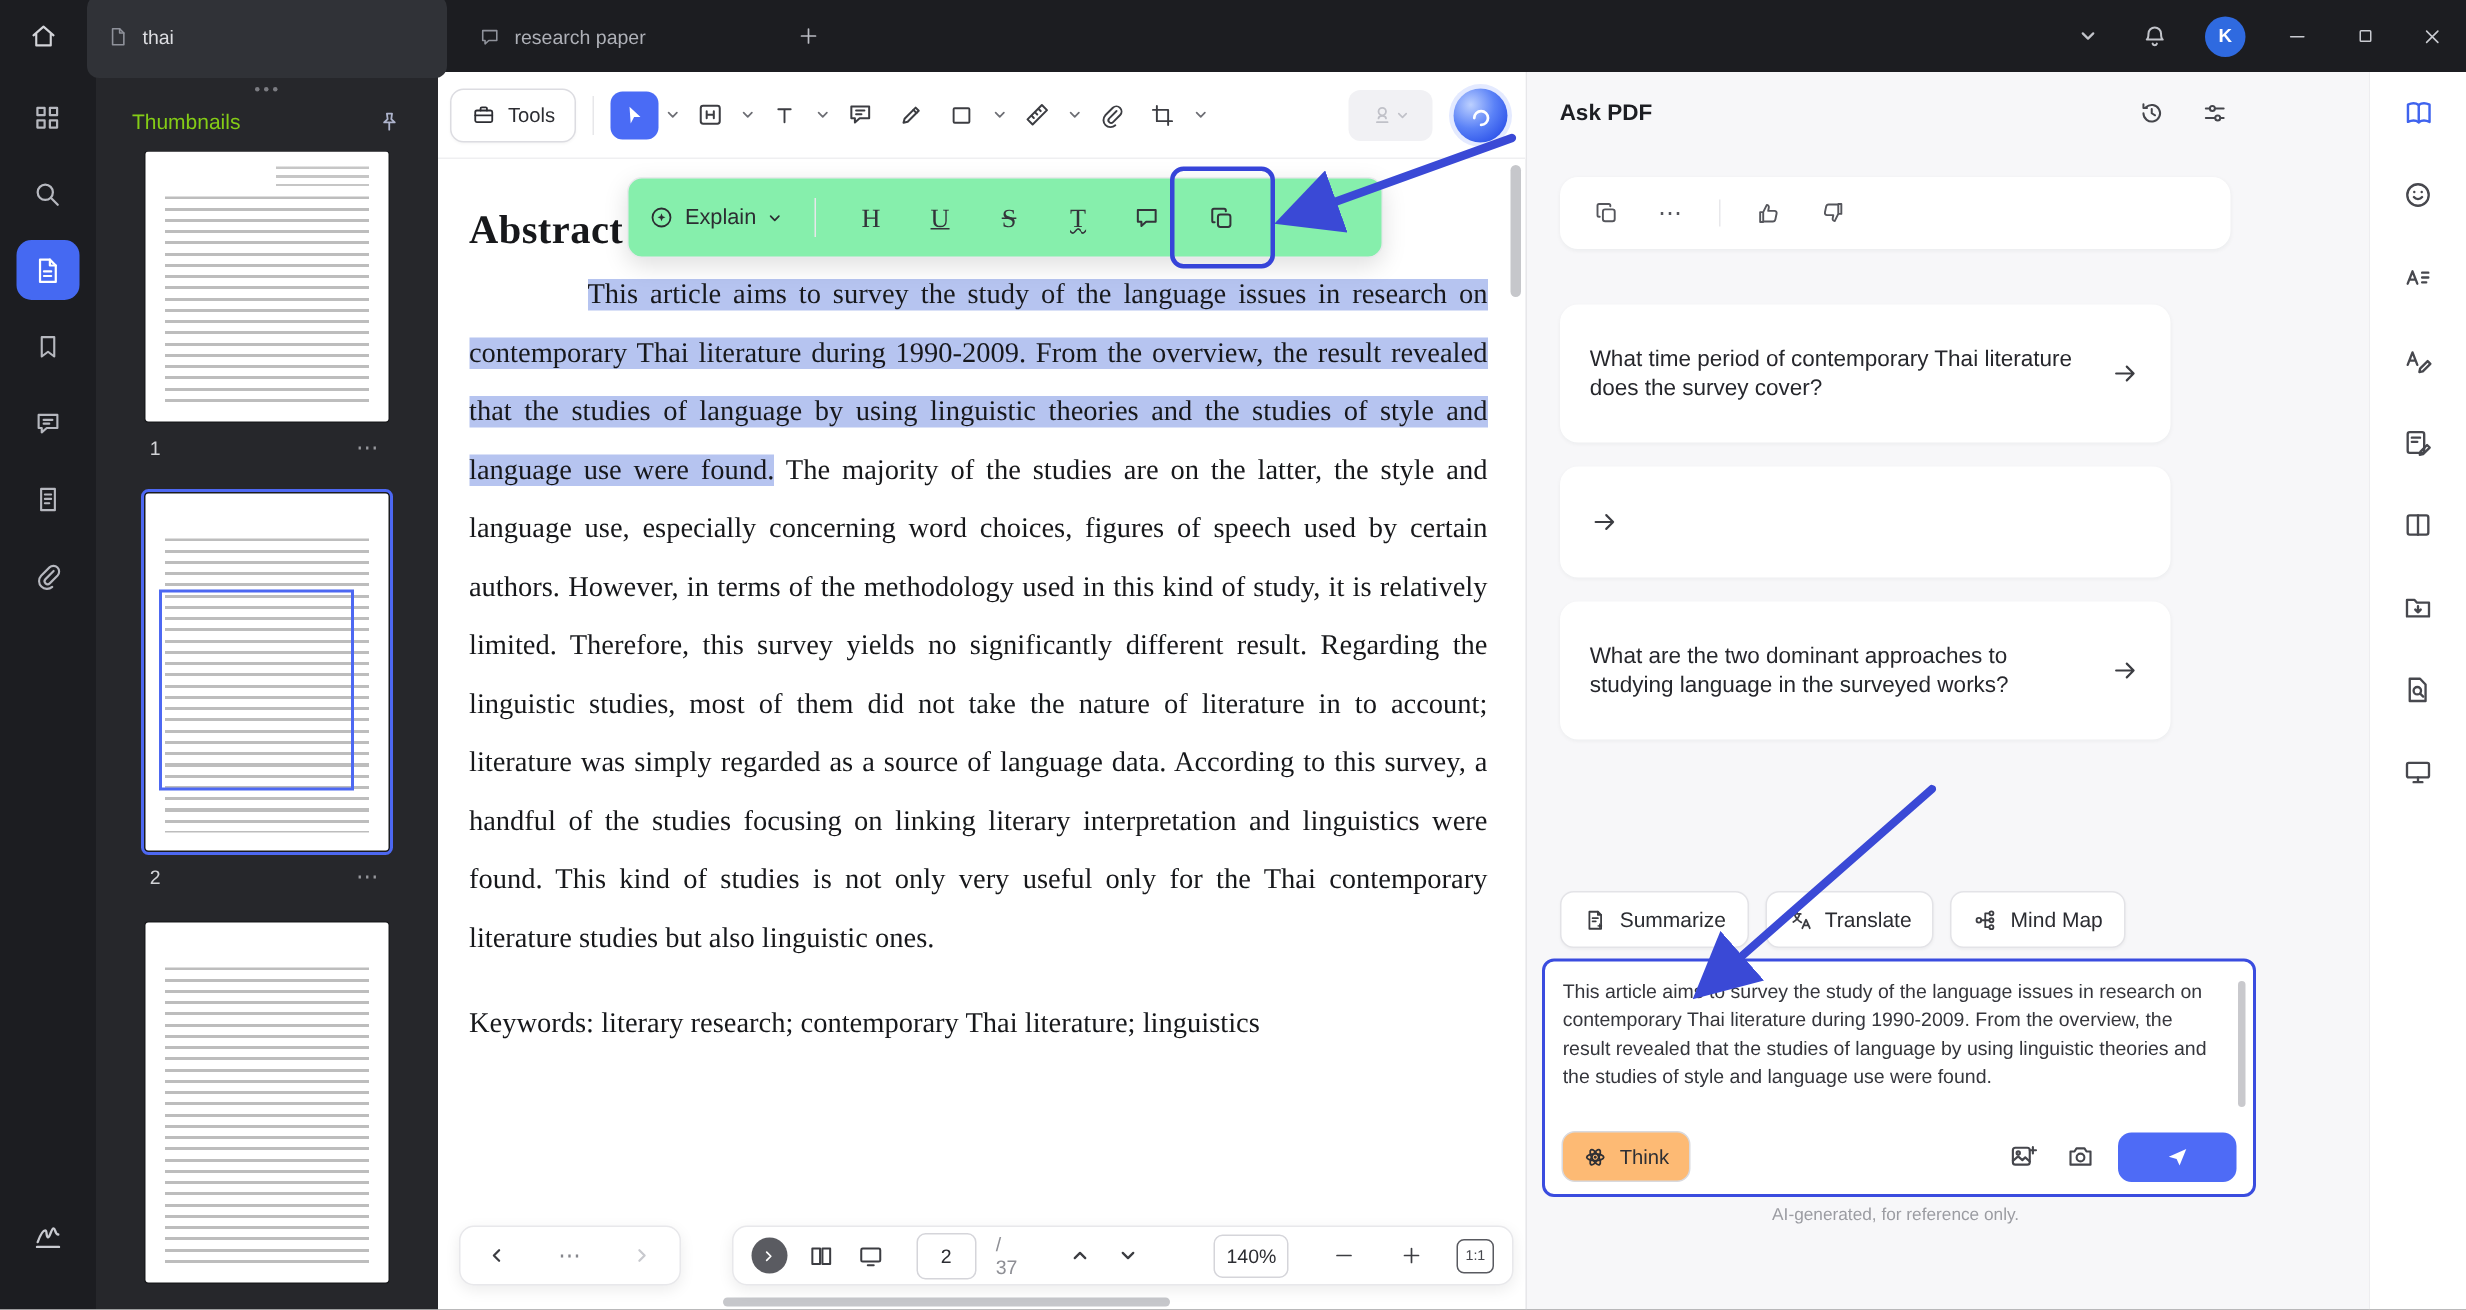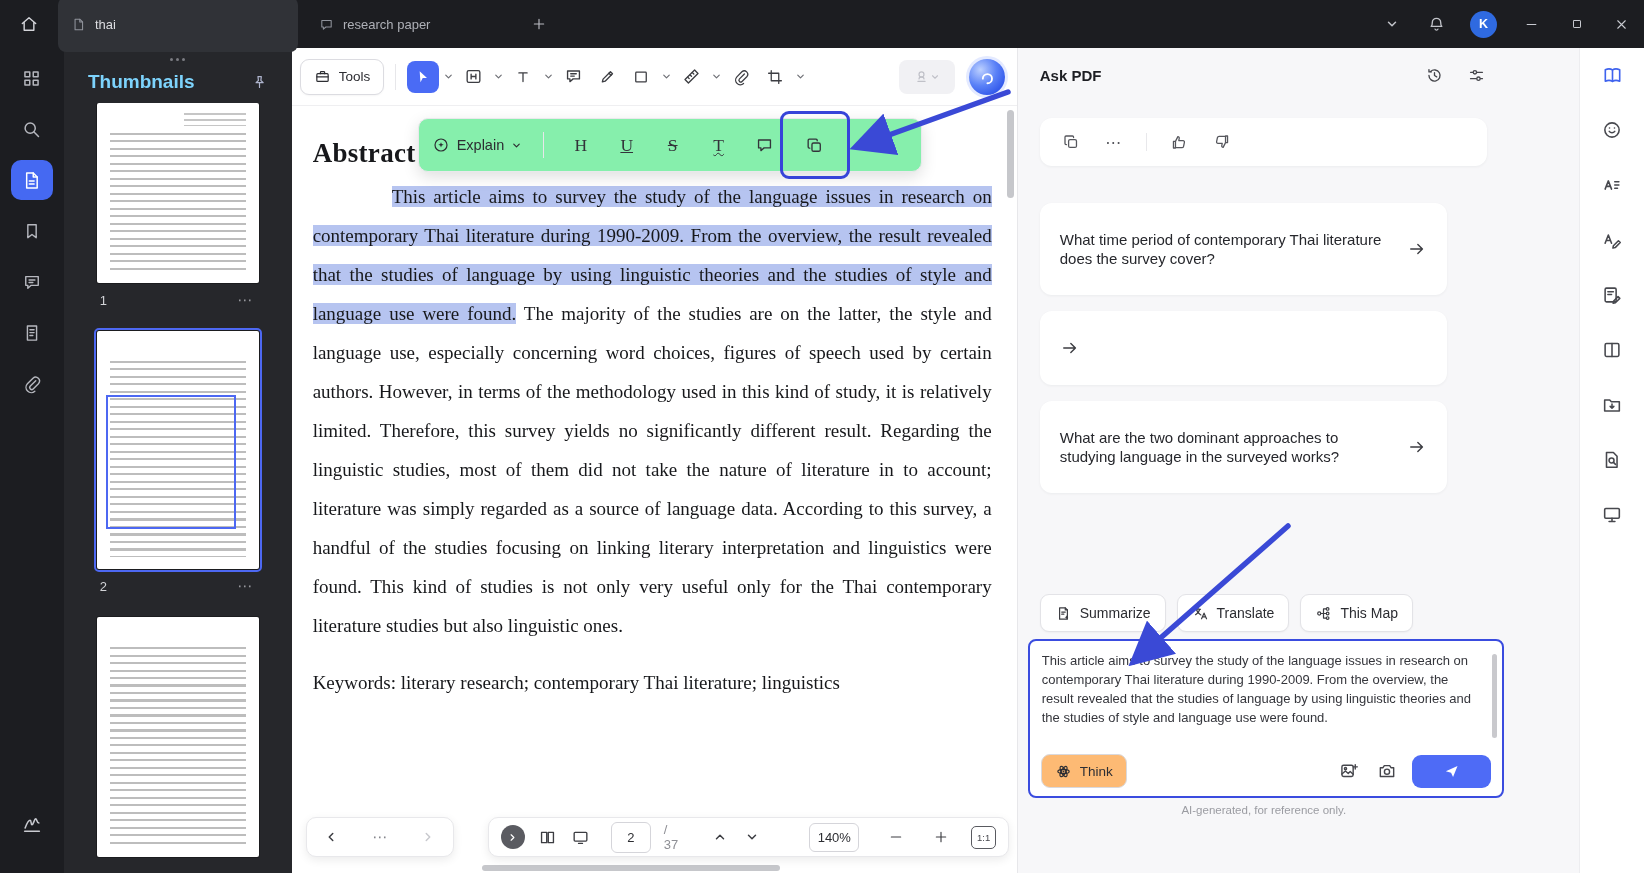--- a/index.html
+++ b/index.html
@@ -30,21 +30,21 @@
   .rl-btn{width:42px;height:40px;border-radius:10px;color:#b6b8bf}
   .rl-active{background:#4569f2;color:#fff}
   .rl-sp{flex:1}
   .rl-bottom{margin-bottom:30px;color:#c9cbd1}
 
   
   .thumbs{width:228px;background:#26272b;display:flex;flex-direction:column}
   .handle{height:14px;display:flex;align-items:center;justify-content:center;gap:3px;cursor:grab;margin-top:4px}
   .handle i{width:3px;height:3px;border-radius:50%;background:#7b7c82}
   .phead{display:flex;align-items:center;justify-content:space-between;padding:5px 22px 10px 24px}
-  .ptitle{font-size:19px;font-weight:700;color:#7dd3fc}
+  .ptitle{font-size:14px;font-weight:400;color:#84cc16}
   .pin{color:#aeb4cd;width:20px;height:20px}
   .tlist{flex:1;overflow:hidden;display:flex;flex-direction:column;align-items:center}
   .titem{width:162px;cursor:pointer}
   .titem+.titem{margin-top:14px}
   .tpage{background:#fff;border-radius:2px;position:relative;box-shadow:0 0 0 1px rgba(0,0,0,.28)}
   .tp1{height:180px}
   .tp2{height:238px;outline:2px solid #4d68f2;outline-offset:1px}
   .tp3{height:240px}
   .tpage::before{content:"";position:absolute;left:13px;right:13px;top:30px;bottom:12px;background:repeating-linear-gradient(180deg,#bdbdbd 0 2px,transparent 2px 7.5px)}
   .tp1::after{content:"";position:absolute;right:13px;top:10px;width:62px;height:13px;background:repeating-linear-gradient(180deg,#c6c6c6 0 2px,transparent 2px 6px)}
@@ -571,21 +571,21 @@
           <span>Translate</span>
         </button>
         <button class="chip">
           <svg class="s" width="17" height="17" viewBox="0 0 24 24">
               <circle cx="6" cy="12" r="2.2"></circle>
               <circle cx="17.8" cy="5.5" r="1.9"></circle>
               <circle cx="17.8" cy="12" r="1.9"></circle>
               <circle cx="17.8" cy="18.5" r="1.9"></circle>
               <path d="M8.2 12h7.7M12 12V5.5h3.9M12 12v6.5h3.9"></path>
             </svg>
-          <span>This Map</span>
+          <span>Mind Map</span>
         </button>
       </div>
 
       <div class="inbox">
         <div class="intext">This article aims to survey the study of the language issues in research on contemporary Thai literature during 1990-2009. From the overview, the result revealed that the studies of language by using linguistic theories and the studies of style and language use were found.</div>
         <div class="inscroll"></div>
         <div class="inrow">
           <button class="think">
             <svg class="s" width="17" height="17" viewBox="0 0 24 24">
                 <circle cx="12" cy="12" r="1.3" fill="currentColor" stroke="none"></circle>

